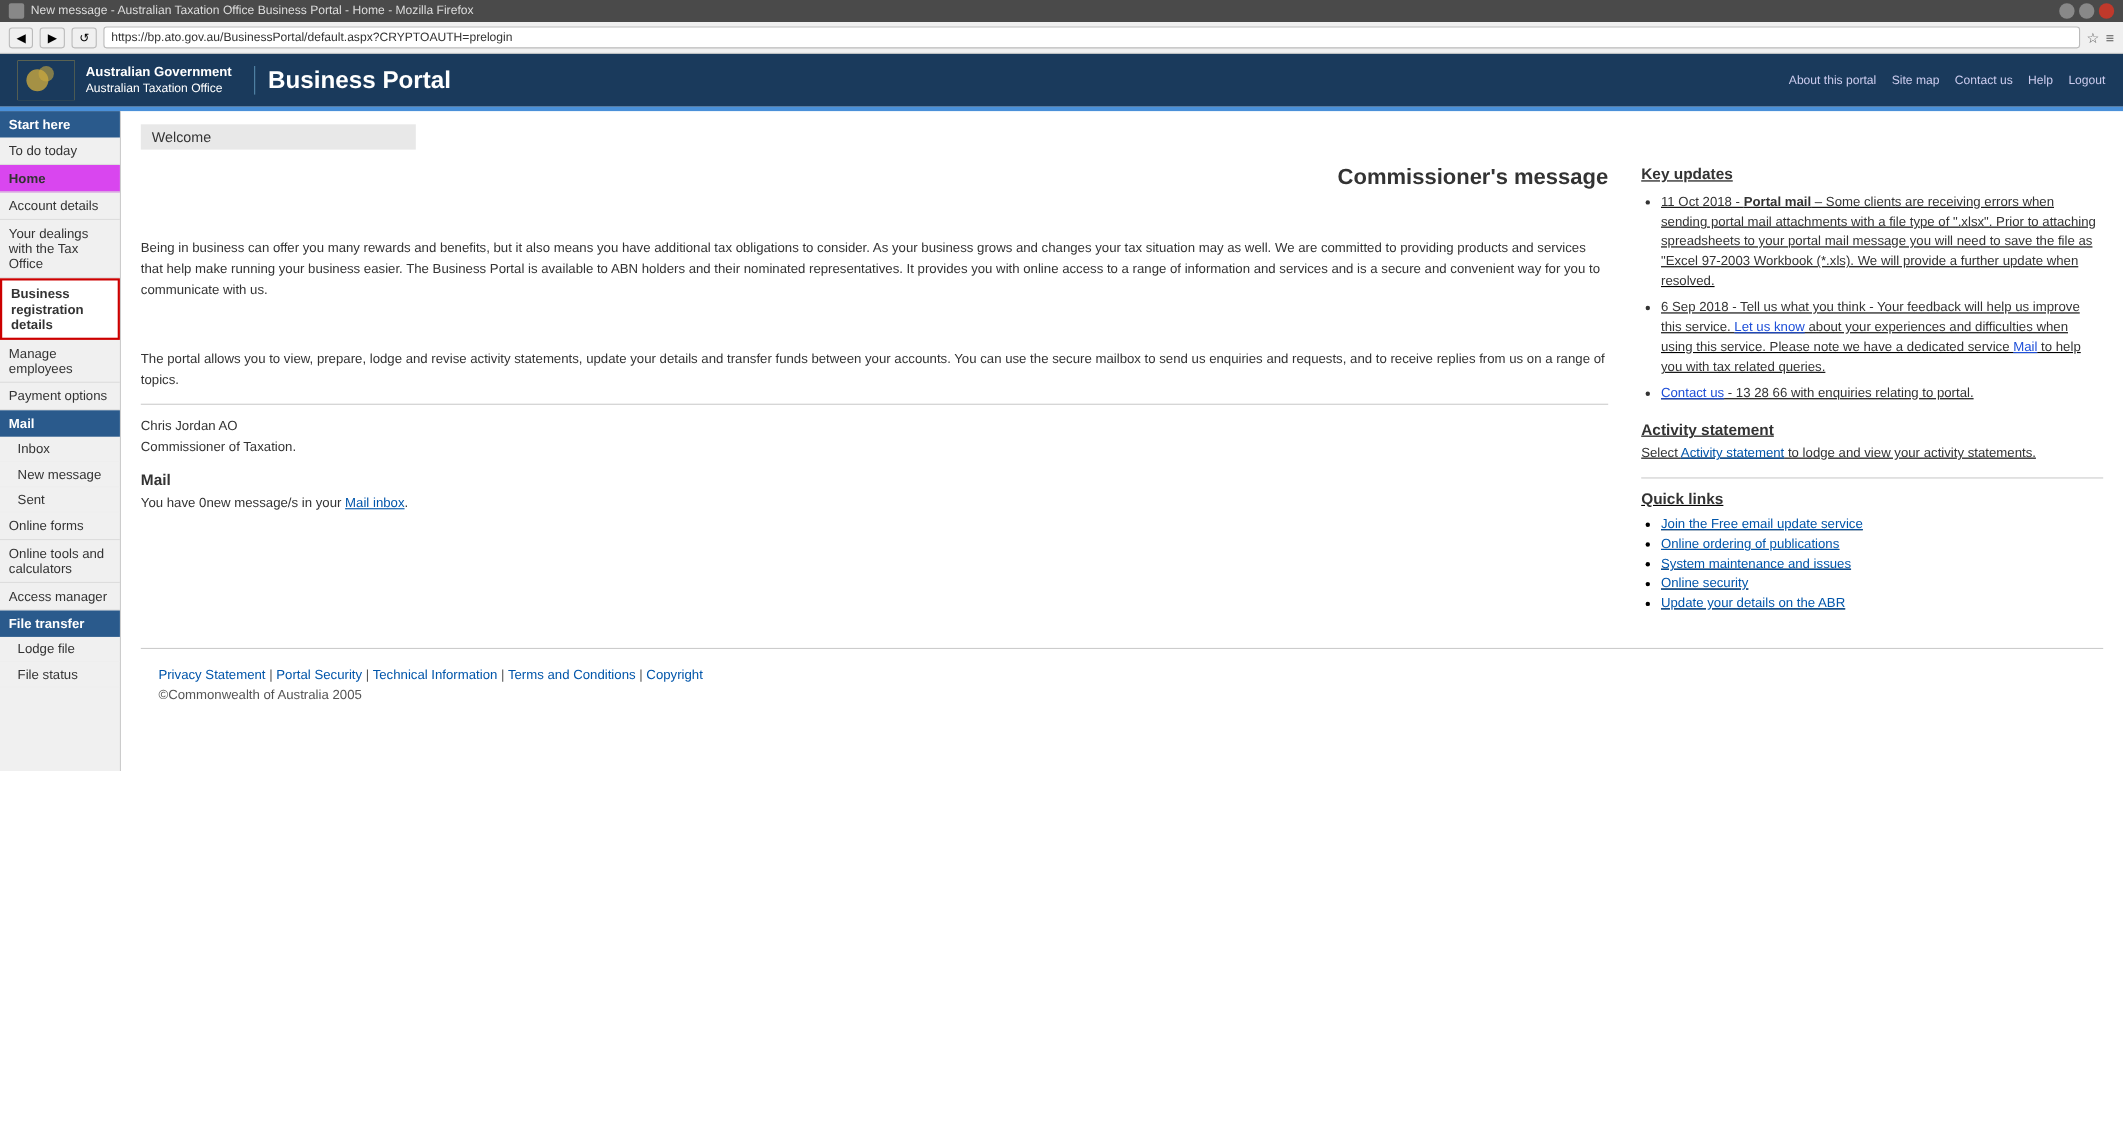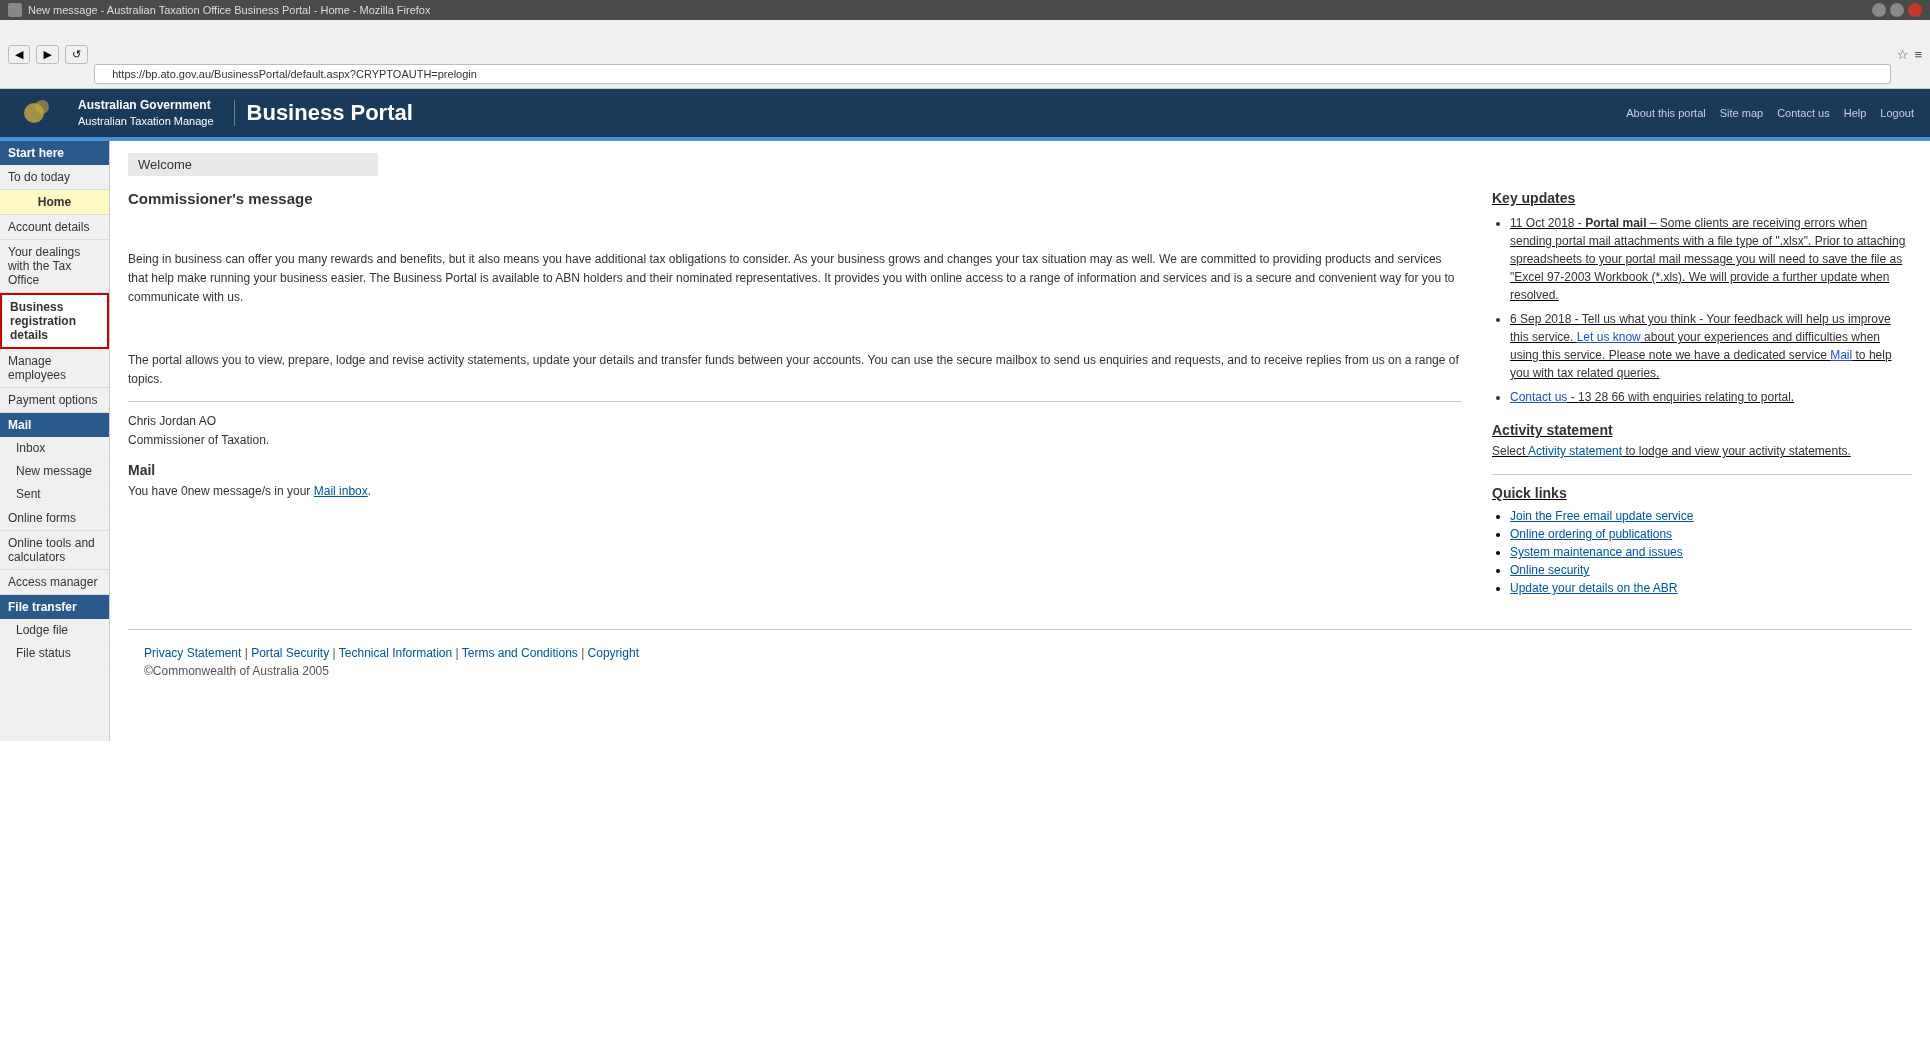--- a/index.html
+++ b/index.html
@@ -42,27 +42,26 @@
     .nav-btn {
       background: none;
       border: 1px solid #bbb;
       border-radius: 3px;
       padding: 2px 6px;
       font-size: 11px;
       cursor: pointer;
     }
     .address-bar {
       flex: 1;
-      padding: 3px 17px;
+      padding: 3px 6px;
       font-size: 11px;
       border: 1px solid #bbb;
       border-radius: 3px;
       background: #fff;
       color: #333;
-      margin-top: 40px;
     }
     .toolbar-icons { display: flex; gap: 6px; align-items: center; color: #555; font-size: 13px; }
 
     
     .top-nav {
       background: #1a3a5c;
       color: #fff;
       display: flex;
       align-items: center;
       padding: 6px 16px;
@@ -114,21 +113,21 @@
       padding: 5px 8px;
       cursor: pointer;
     }
     .sidebar-item {
       padding: 5px 8px;
       font-size: 12px;
       color: #333;
       cursor: pointer;
       border-bottom: 1px solid #ddd;
     }
-    .sidebar-item.active { background: #fef9c3; font-weight: bold; text-align: center; }
+    .sidebar-item.active { background: #d946ef; font-weight: bold; }
     .sidebar-item.highlighted {
       border: 2px solid #cc0000;
       background: #fff;
       font-weight: bold;
     }
     .sidebar-sub-item {
       padding: 4px 16px;
       font-size: 12px;
       color: #333;
       cursor: pointer;
@@ -147,24 +146,25 @@
       margin-bottom: 14px;
       width: 250px;
       color: #333;
     }
 
     .content-two-col { display: flex; gap: 30px; }
     .content-left { flex: 1; }
     .content-right { width: 420px; flex-shrink: 0; text-decoration: underline; }
 
     h2.section-title {
-      font-size: 15px;
+      font-size: 20px;
       font-weight: bold;
       color: #333;
       margin-bottom: 10px;
+      text-align: right;
     }
     .commissioner-text {
       font-size: 12px;
       color: #333;
       line-height: 1.6;
       margin-bottom: 12px;
     }
     .commissioner-text p { margin-bottom: 8px; margin-top: 43px; }
     .divider { border: none; border-top: 1px solid #ccc; margin: 10px 0; }
     .signature { font-size: 12px; color: #333; line-height: 1.6; }
@@ -238,21 +238,21 @@
   <div class="logo-area">
     <div class="logo-img">
       <svg width="52" height="36" viewBox="0 0 52 36">
         <rect width="52" height="36" fill="#1a3a5c"></rect>
         <circle cx="18" cy="18" r="10" fill="#c8a840" opacity="0.8"></circle>
         <circle cx="26" cy="12" r="7" fill="#c8a840" opacity="0.6"></circle>
       </svg>
     </div>
     <div class="gov-text">
       <div class="dept">Australian Government</div>
-      <div class="agency">Australian Taxation Manage</div>
+      <div class="agency">Australian Taxation Office</div>
     </div>
     <div class="portal-title">Business Portal</div>
   </div>
   <div class="top-nav-links">
     <a href="#">About this portal</a>
     <a href="#">Site map</a>
     <a href="#">Contact us</a>
     <a href="#">Help</a>
     <a href="#">Logout</a>
   </div>

